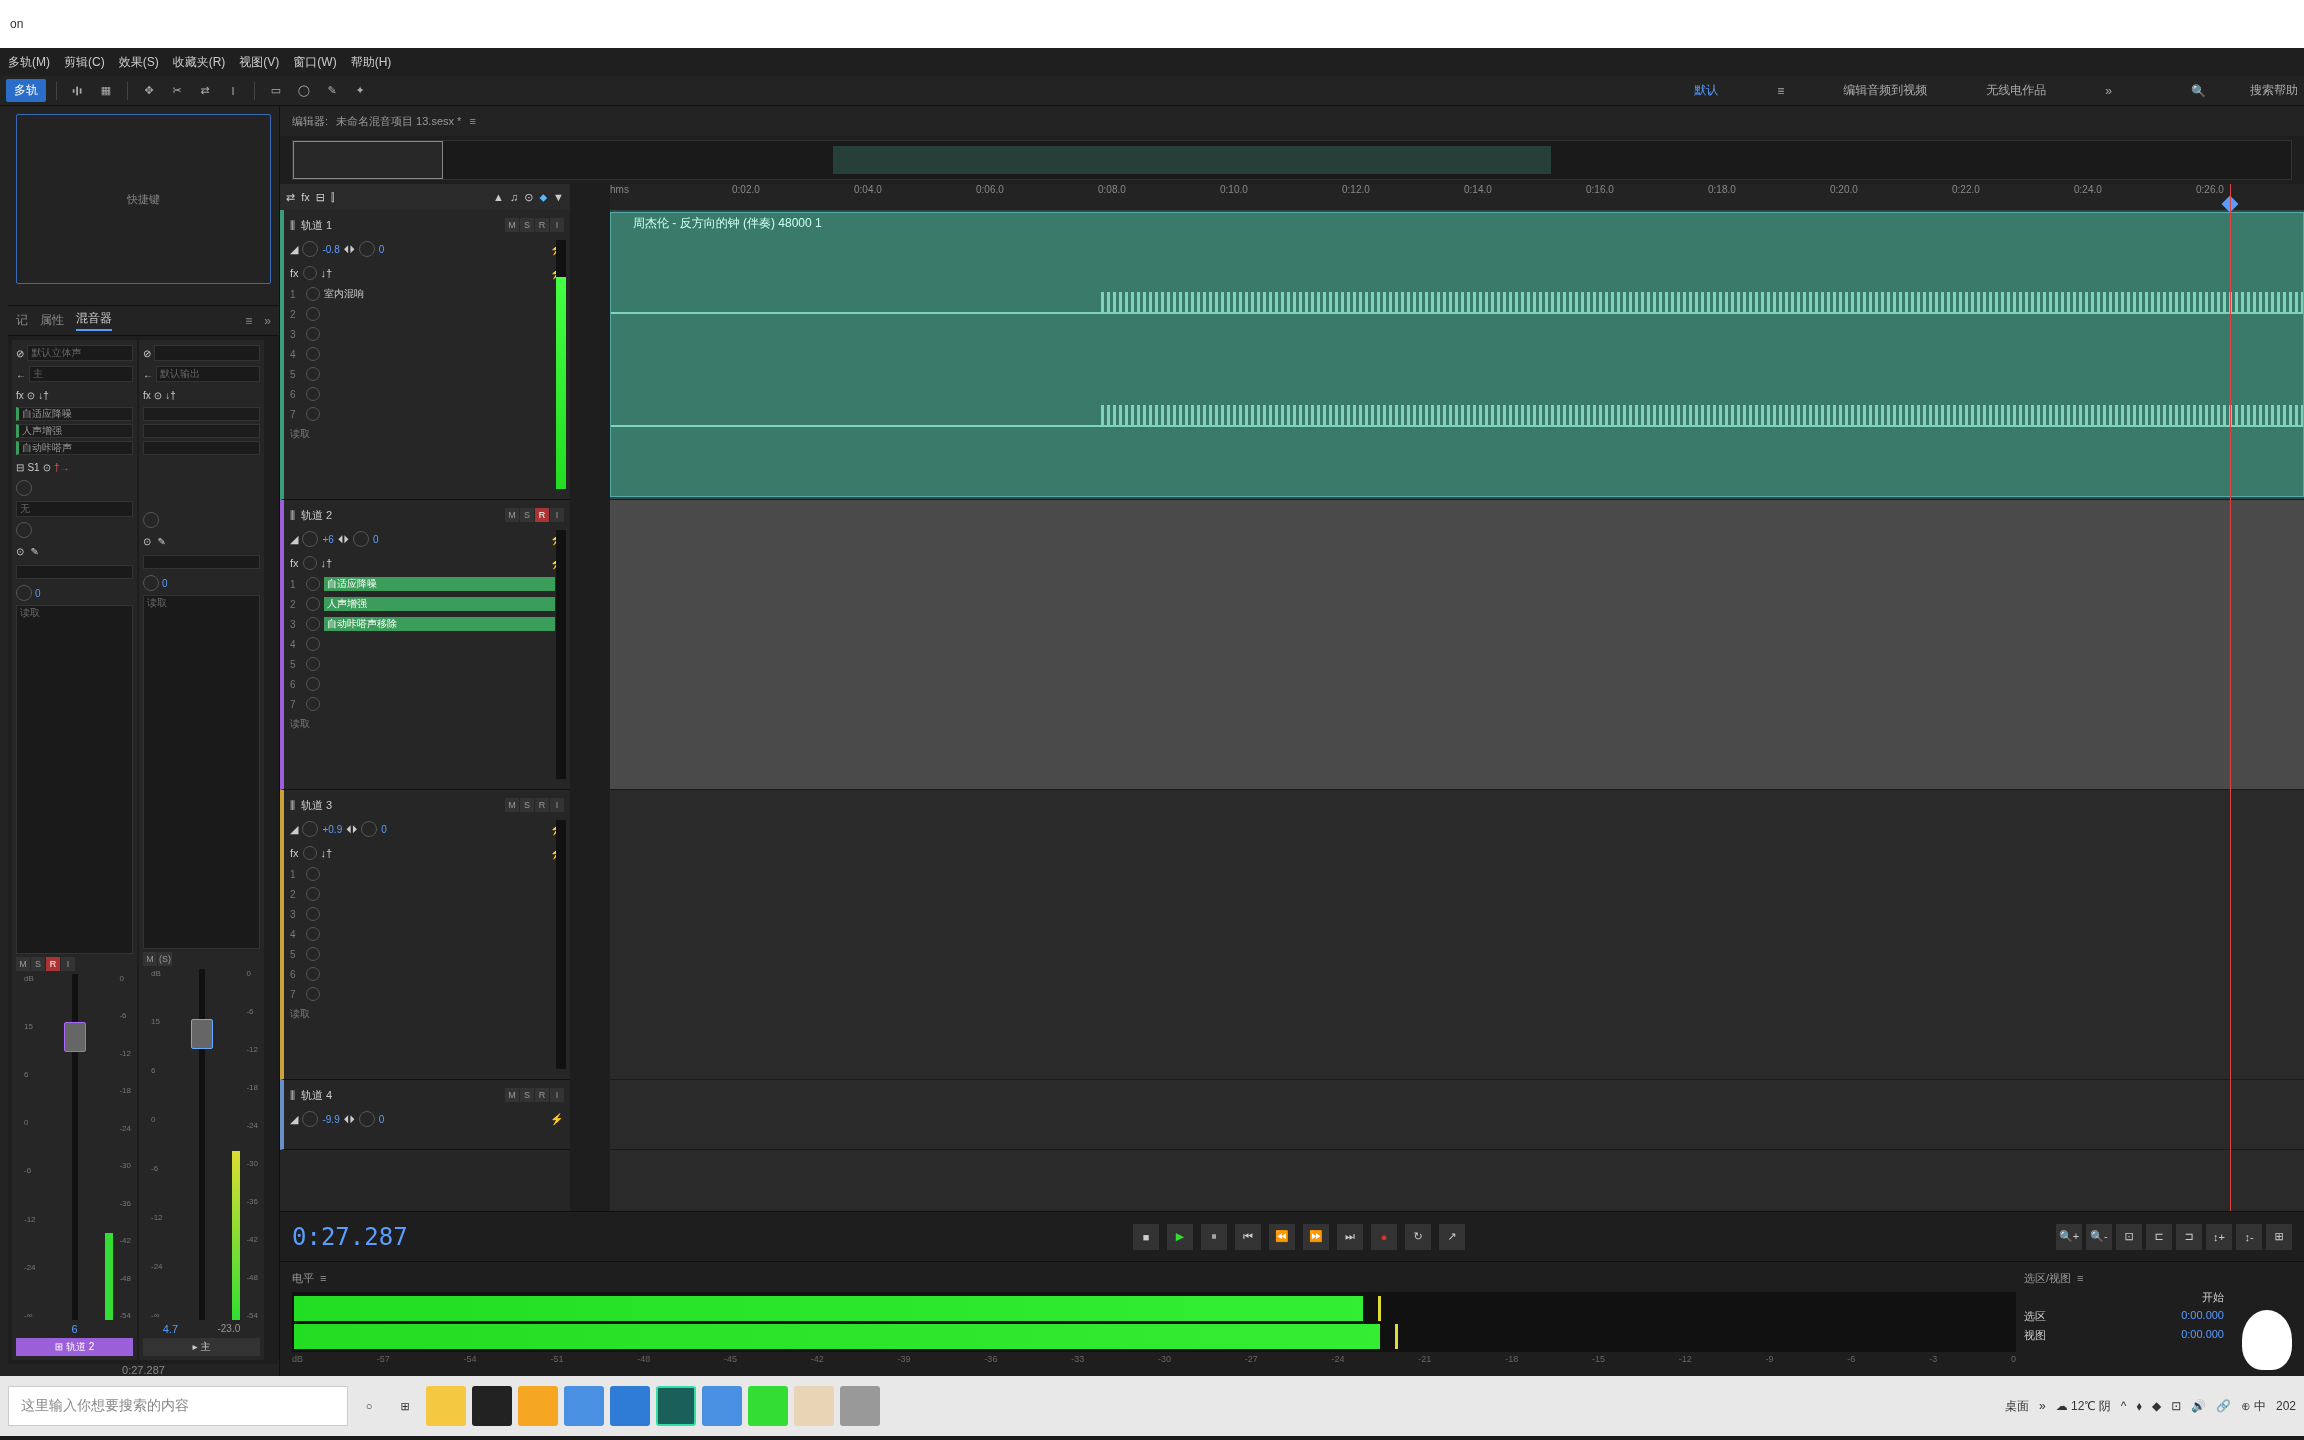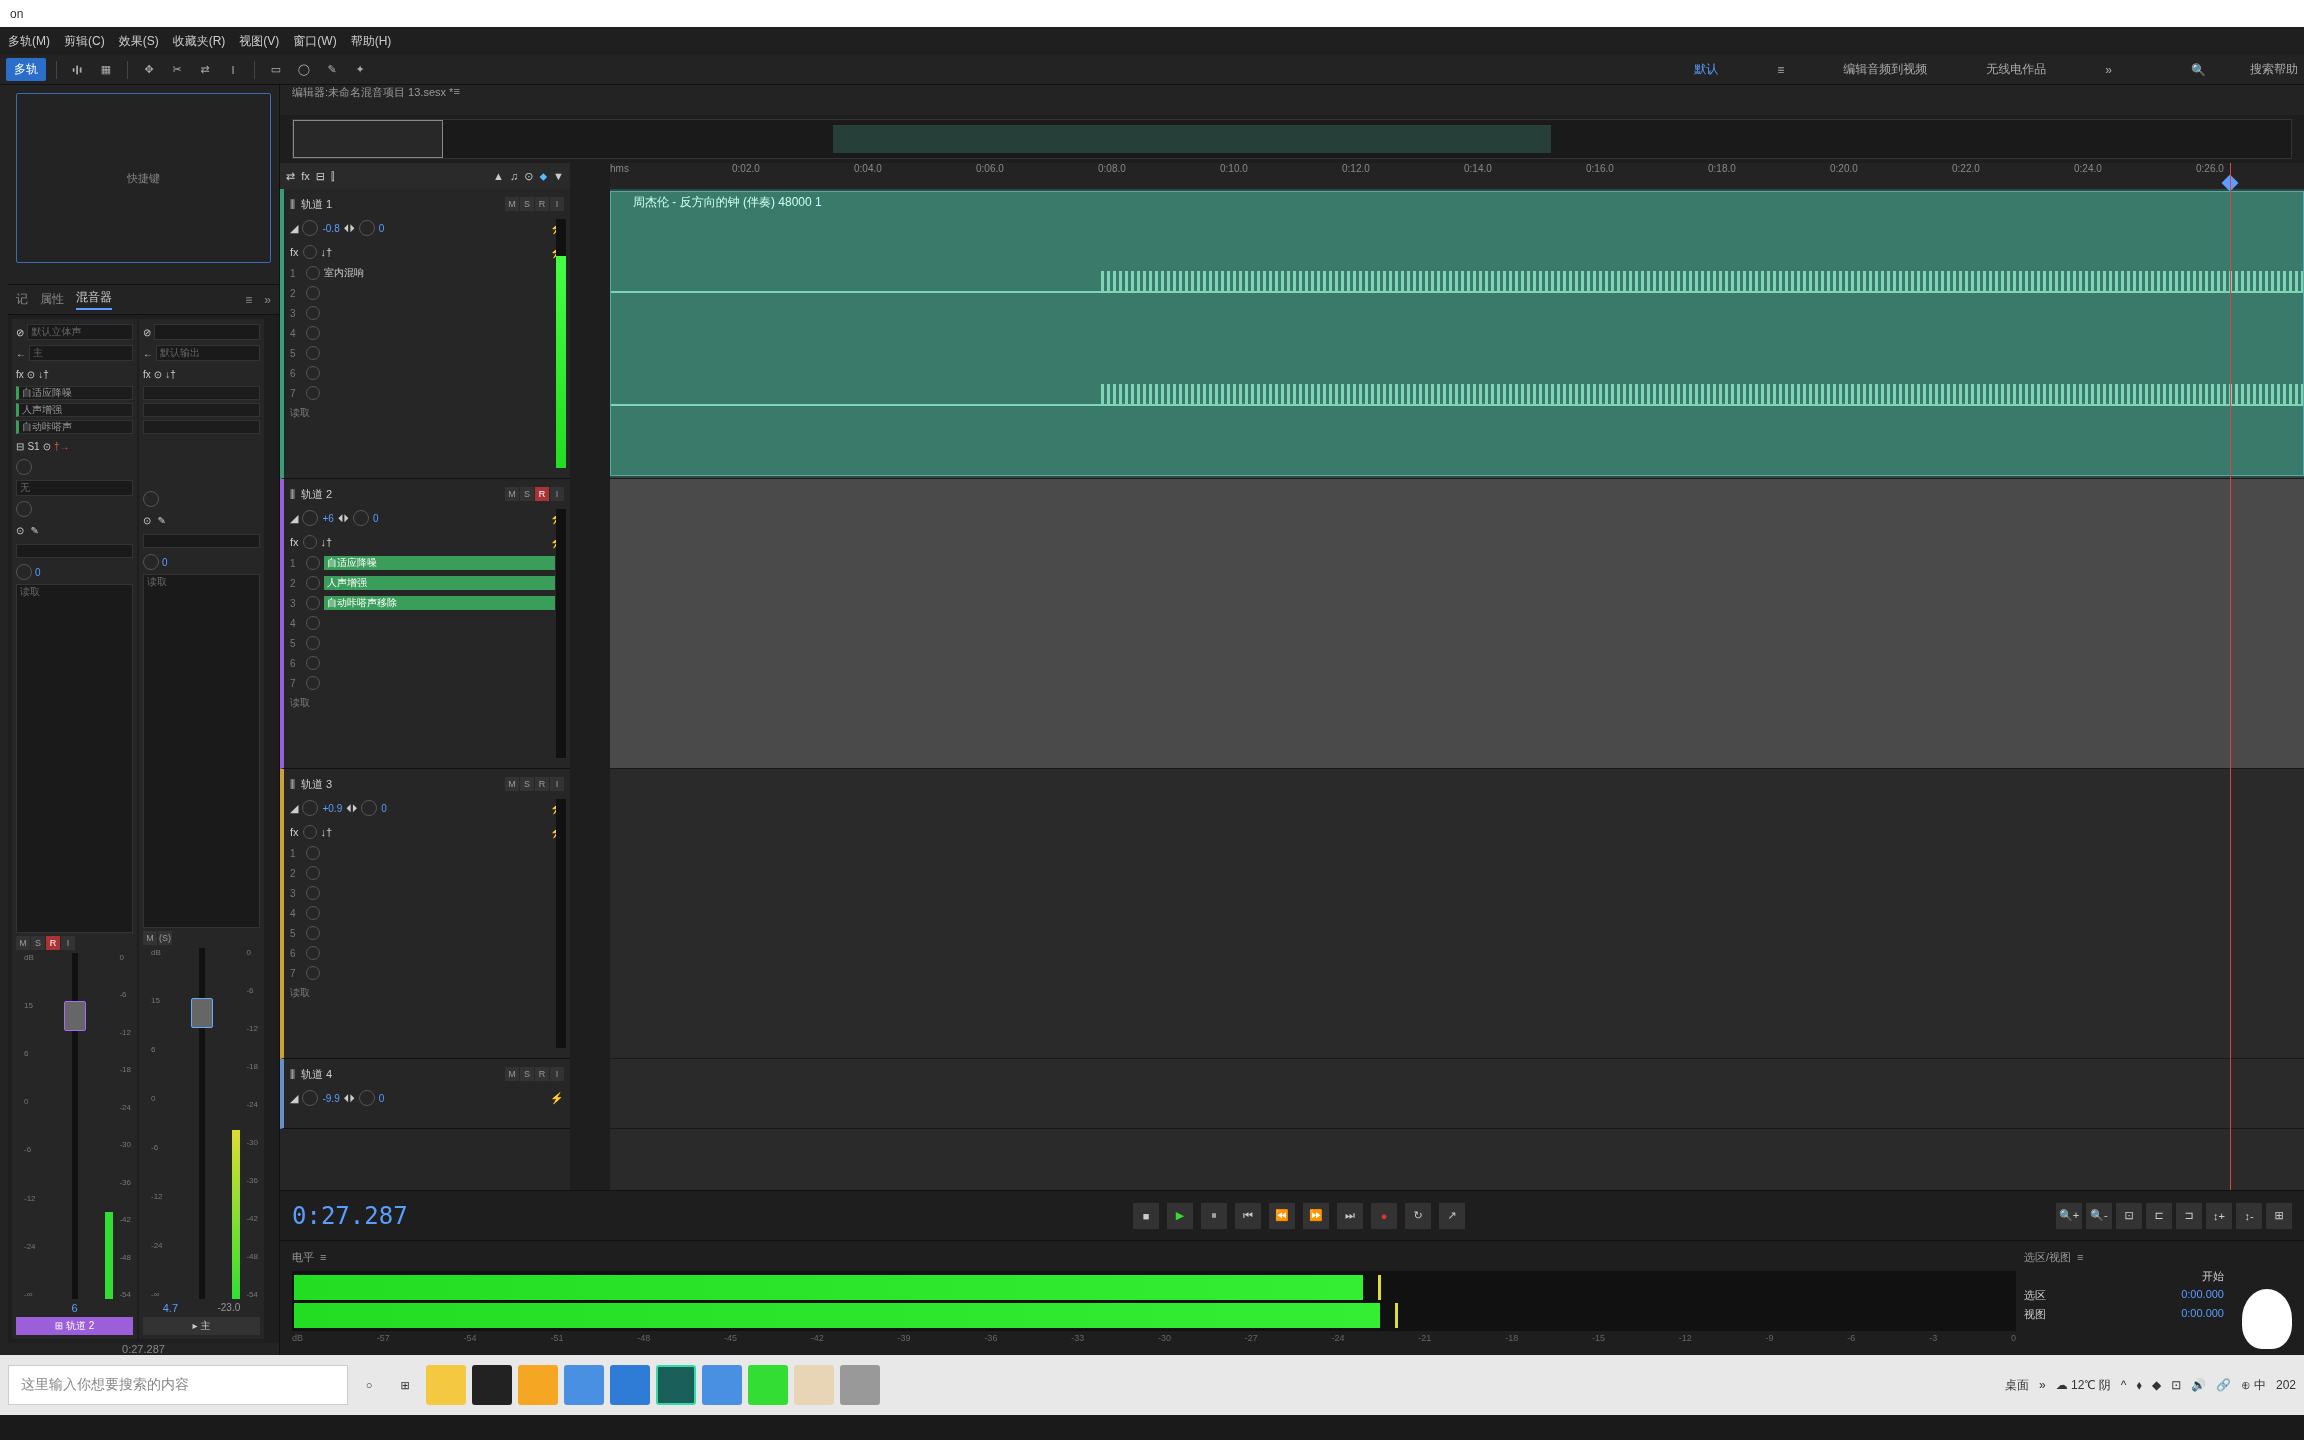--- a/index.html
+++ b/index.html
@@ -1,17 +1,17 @@
 <!DOCTYPE html>
 <html><head>
 <meta charset="utf-8">
 <style>
 * { margin:0; padding:0; box-sizing:border-box; font-family:"Microsoft YaHei",sans-serif; }
 body { background:#1a1a1a; color:#ccc; font-size:11px; overflow:hidden; width:2304px; height:1440px; }
-.titlebar { height:27px; background:#fff; color:#333; padding:6px 10px; font-size:12px; display:flex; align-items:center; }
+.titlebar { height:48px; background:#fff; color:#333; padding:6px 10px; font-size:12px; display:flex; align-items:center; }
 .menubar { height:28px; background:#1f1f1f; display:flex; align-items:center; padding:0 8px; gap:14px; }
 .menubar span { color:#ccc; font-size:12px; cursor:default; }
 .toolbar { height:30px; background:#232323; display:flex; align-items:center; padding:0 6px; gap:6px; border-bottom:1px solid #111; }
 .btn { padding:3px 8px; color:#ccc; cursor:pointer; font-size:12px; }
 .btn.active { background:#2a6ec9; color:#fff; border-radius:2px; }
 .icon-btn { width:22px; height:22px; display:flex; align-items:center; justify-content:center; color:#aaa; cursor:pointer; }
 .sep { width:1px; height:18px; background:#444; margin:0 4px; }
 .workspace-tabs { margin-left:auto; display:flex; gap:20px; align-items:center; }
 .workspace-tabs span { color:#aaa; font-size:12px;margin-left:39px; }
 .workspace-tabs .cur { color:#5b9dff; }
@@ -35,21 +35,21 @@
 .msr div { width:14px; height:14px; background:#333; color:#999; font-size:9px; text-align:center; line-height:14px; }
 .msr .rec { background:#a33; color:#fff; }
 .fader-area { flex:1; display:flex; justify-content:center; position:relative; }
 .fader-track { width:6px; background:#111; height:100%; position:relative; }
 .fader-handle { position:absolute; width:22px; height:30px; background:#666; border:1px solid #888; left:-8px; border-radius:2px; }
 .db-scale { position:absolute; right:2px; top:0; bottom:0; font-size:8px; color:#777; display:flex; flex-direction:column; justify-content:space-between; }
 .ch-val { text-align:center; color:#5b9dff; font-size:11px; }
 .ch-name { text-align:center; background:#333; padding:2px; font-size:10px; }
 .ch-name.t2 { background:#9b5fd9; color:#fff; }
 .center-col { flex:1; display:flex; flex-direction:column; background:#1e1e1e; }
-.editor-hdr { height:30px; background:#232323; display:flex; align-items:flex-start; padding:0 12px; color:#999; }
+.editor-hdr { height:30px; background:#232323; display:flex; align-items:center; padding:0 12px; gap:8px; color:#999; }
 .overview { height:40px; background:#1a1a1a; border:1px solid #333; margin:4px 12px; position:relative; }
 .ov-view { position:absolute; left:0; width:150px; top:0; bottom:0; border:1px solid #888; background:rgba(100,100,100,.2); }
 .ov-wave { position:absolute; left:540px; right:740px; top:5px; bottom:5px; background:#3a7a6a; opacity:.4; }
 .tracks-area { flex:1; display:flex; }
 .track-headers { width:290px; background:#262626; }
 .th-toolbar { height:26px; background:#2a2a2a; display:flex; align-items:center; padding:0 6px; gap:6px; }
 .track-hdr { border-bottom:1px solid #111; padding:4px 6px; position:relative; }
 .track-hdr.t1 { border-left:4px solid #3a9d7a; height:290px; }
 .track-hdr.t2 { border-left:4px solid #9b5fd9; height:290px; }
 .track-hdr.t3 { border-left:4px solid #c9a339; height:290px; }

